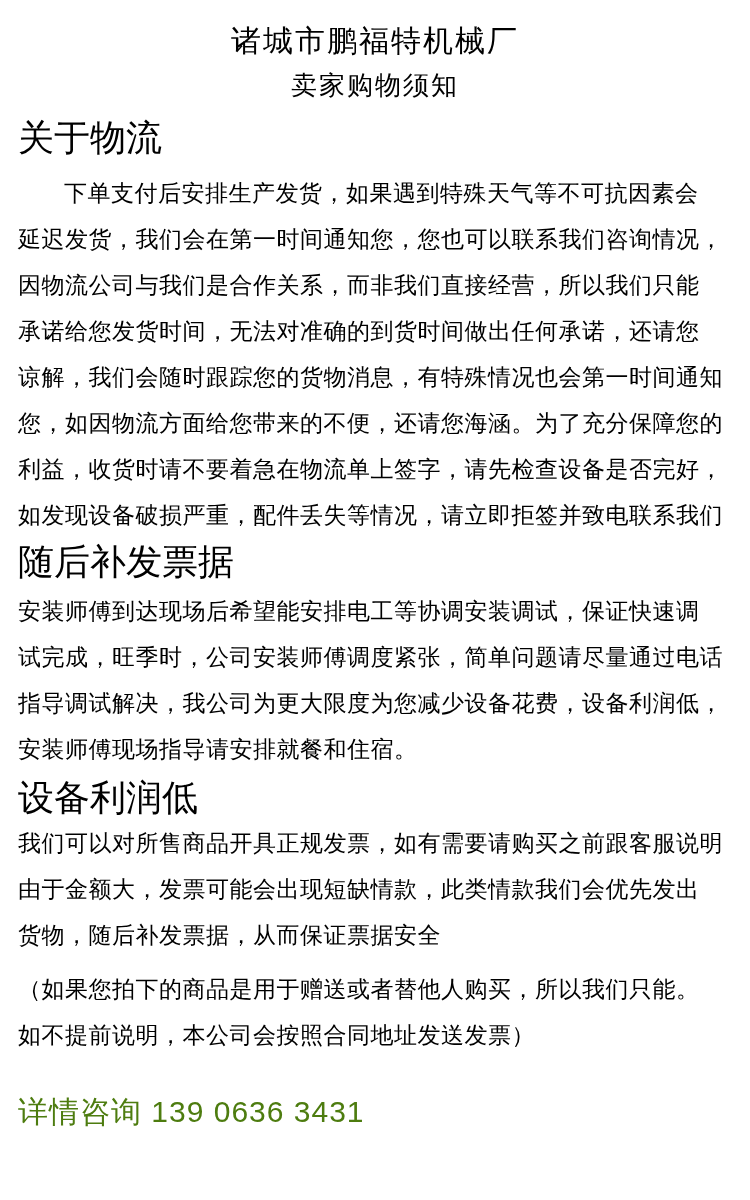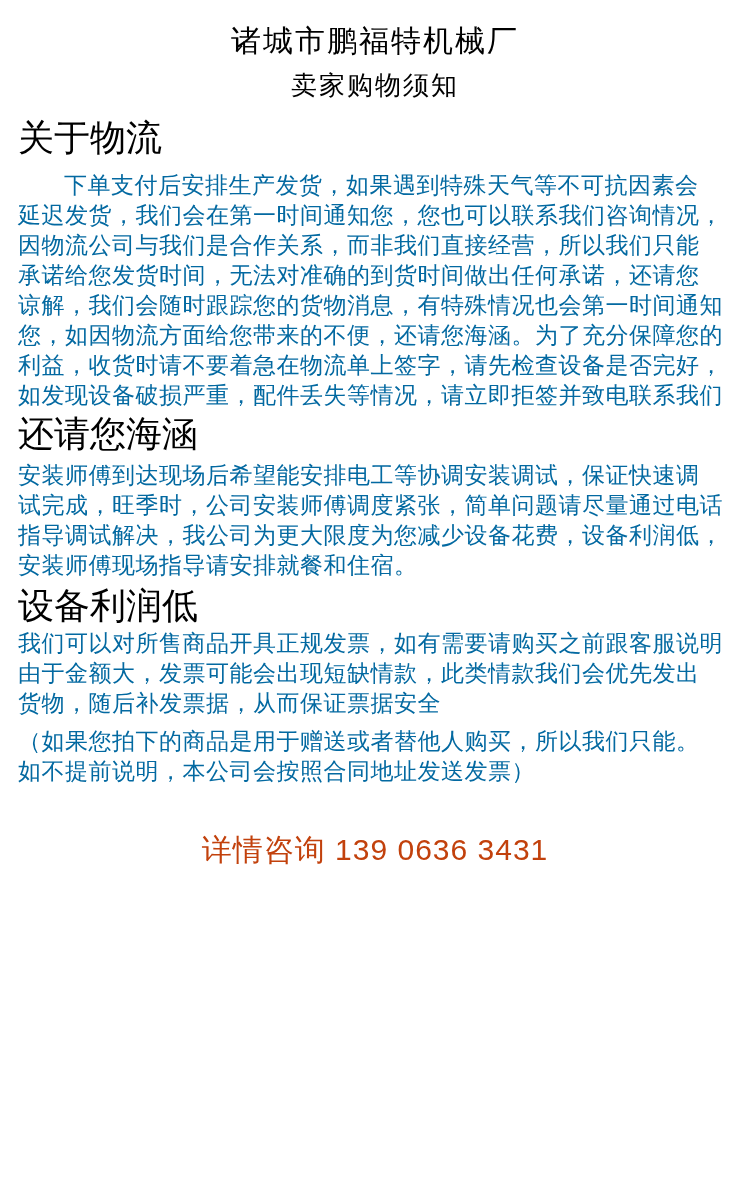--- a/index.html
+++ b/index.html
@@ -43,35 +43,35 @@
     font-weight: 400;
     color: #000000;
     margin: 0;
   }
   .heading-logistics   { margin-top: 18px; }
   .heading-install     { margin-top: 6px; }
   .heading-invoice     { margin-top: 8px; }
   .body-paragraph {
     margin: 0;
     font-size: 23px;
-    line-height: 30px;
-    color: #0369a1;
+    line-height: 46px;
+    color: #000000;
     white-space: pre-line;
     letter-spacing: 0.5px;
   }
   .para-logistics { margin-top: 14px; text-indent: 2em; }
   .para-install   { margin-top: 8px; }
   .para-invoice   { margin-top: 4px; }
   .para-note      { margin-top: 8px; }
   .footer-contact {
-    margin-top: 46px;
+    margin-top: 36px;
     font-size: 30px;
     line-height: 36px;
-    text-align: center;
-    color: #c2410c;
+    text-align: left;
+    color: #4d7c0f;
     letter-spacing: 1px;
   }
 </style>
 </head>
 <body>
 
 <div class="page">
 
   <div class="doc-title">诸城市鹏福特机械厂</div>
 
@@ -81,21 +81,21 @@
 
   <p class="body-paragraph para-logistics">下单支付后安排生产发货，如果遇到特殊天气等不可抗因素会
 延迟发货，我们会在第一时间通知您，您也可以联系我们咨询情况，
 因物流公司与我们是合作关系，而非我们直接经营，所以我们只能
 承诺给您发货时间，无法对准确的到货时间做出任何承诺，还请您
 谅解，我们会随时跟踪您的货物消息，有特殊情况也会第一时间通知
 您，如因物流方面给您带来的不便，还请您海涵。为了充分保障您的
 利益，收货时请不要着急在物流单上签字，请先检查设备是否完好，
 如发现设备破损严重，配件丢失等情况，请立即拒签并致电联系我们</p>
 
-  <h2 class="section-heading heading-install">还请您海涵</h2>
+  <h2 class="section-heading heading-install">随后补发票据</h2>
 
   <p class="body-paragraph para-install">安装师傅到达现场后希望能安排电工等协调安装调试，保证快速调
 试完成，旺季时，公司安装师傅调度紧张，简单问题请尽量通过电话
 指导调试解决，我公司为更大限度为您减少设备花费，设备利润低，
 安装师傅现场指导请安排就餐和住宿。</p>
 
   <h2 class="section-heading heading-invoice">设备利润低</h2>
 
   <p class="body-paragraph para-invoice">我们可以对所售商品开具正规发票，如有需要请购买之前跟客服说明
 由于金额大，发票可能会出现短缺情款，此类情款我们会优先发出

